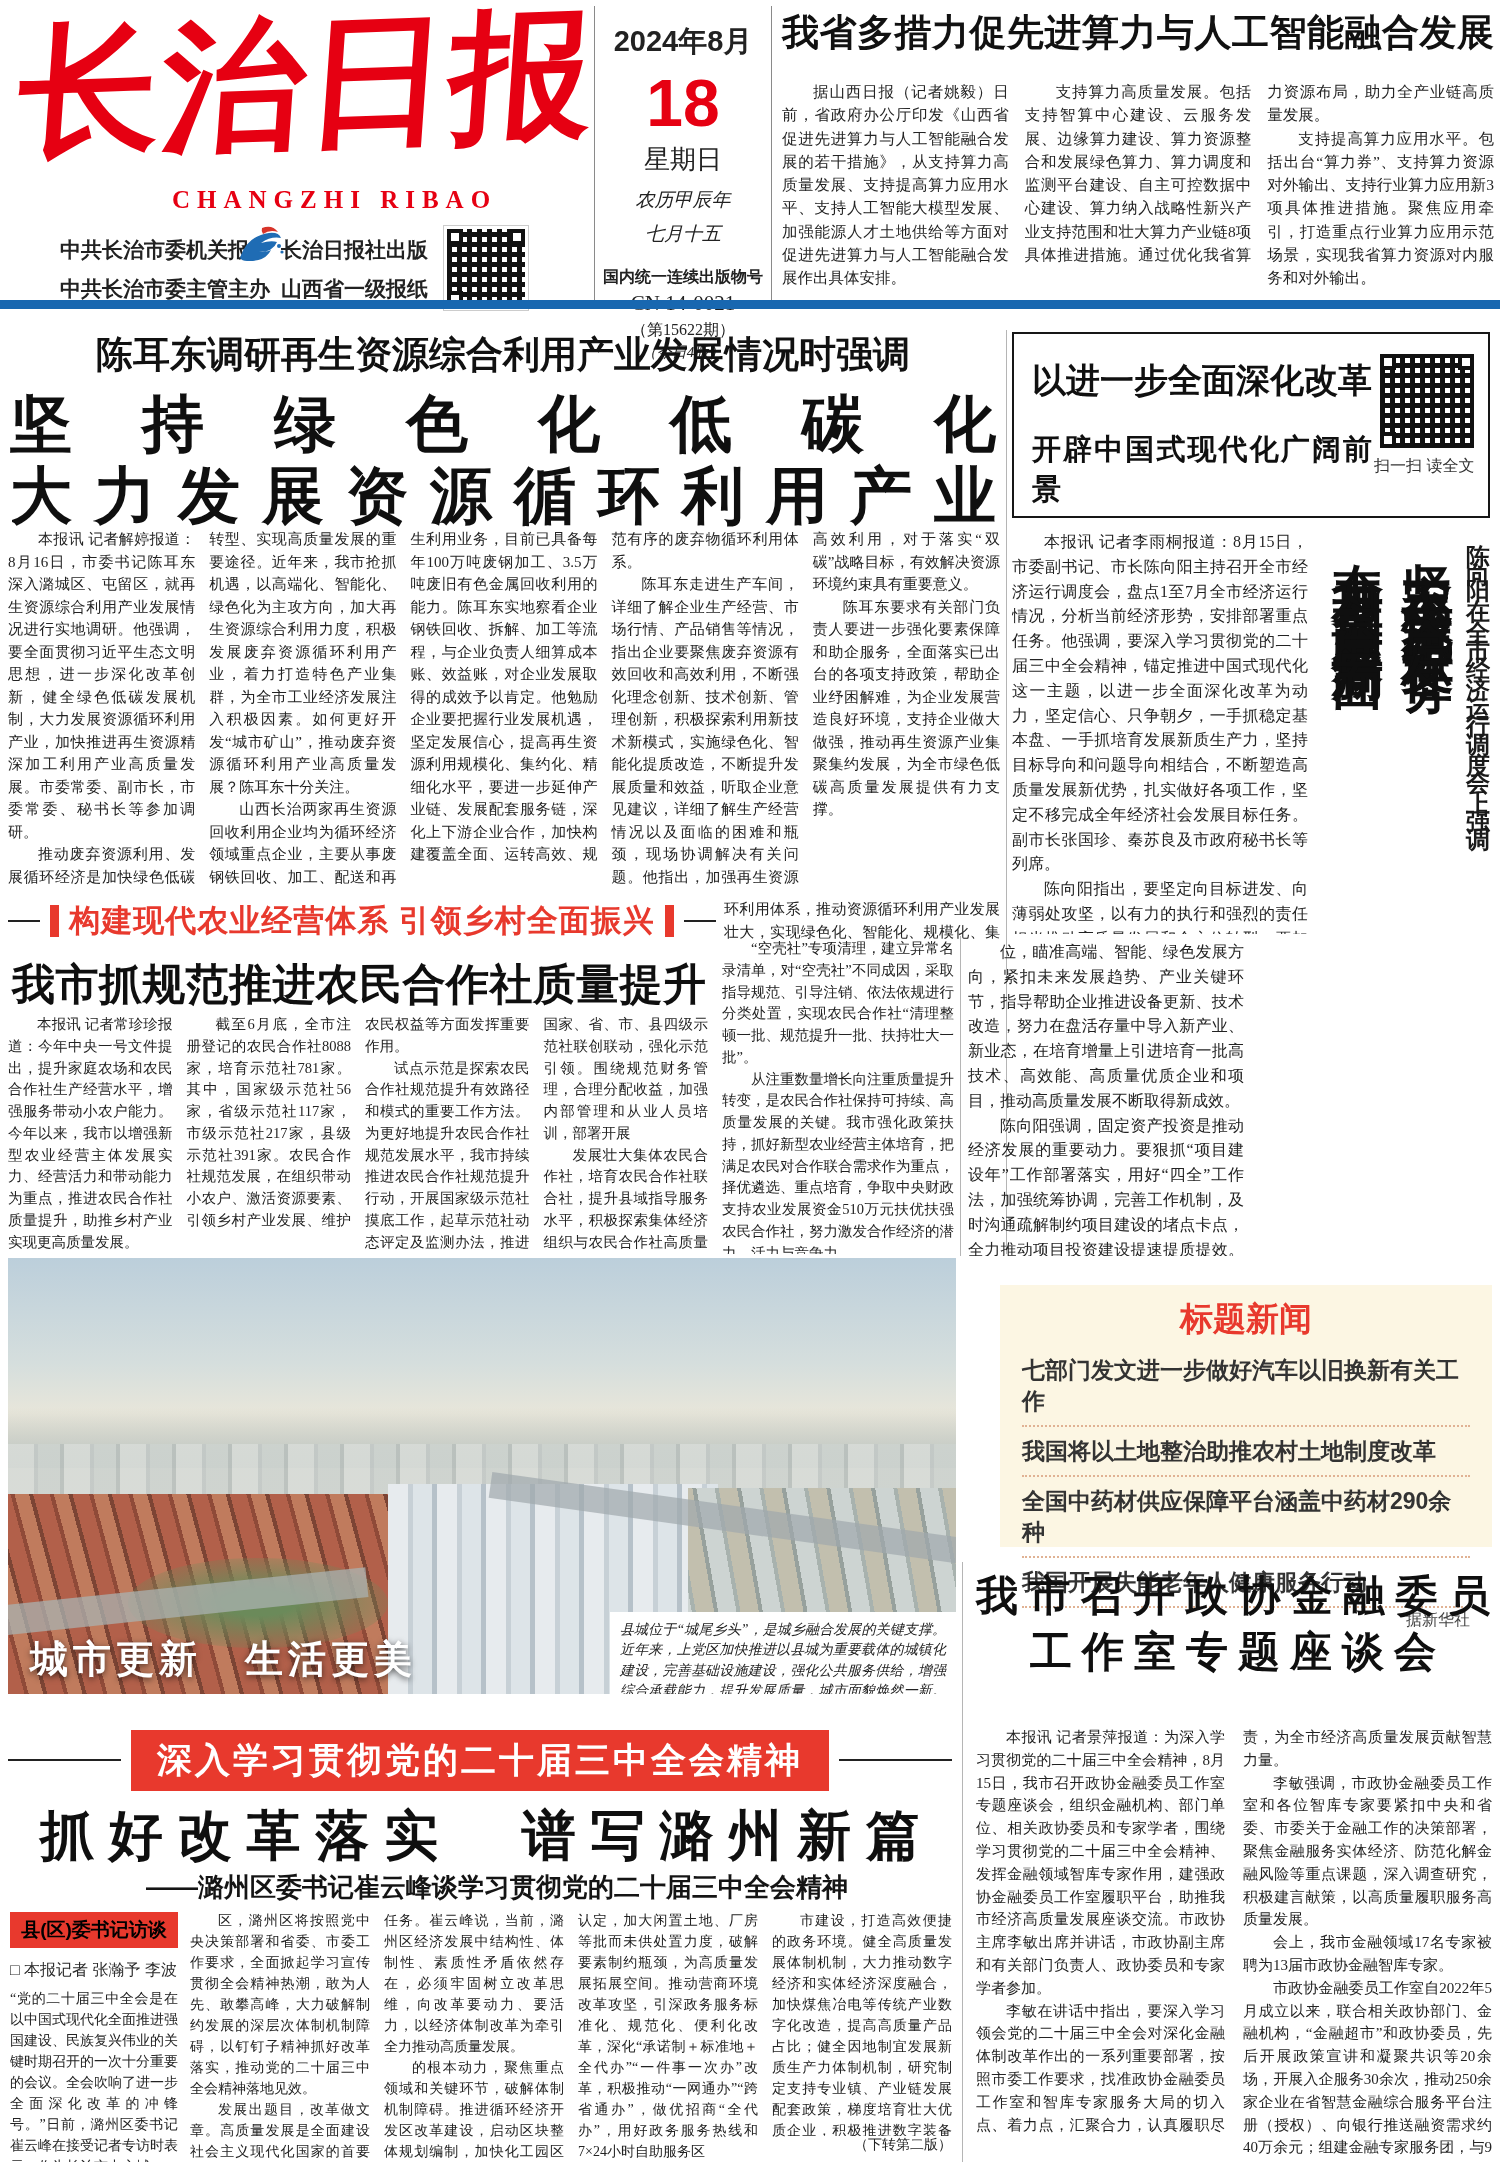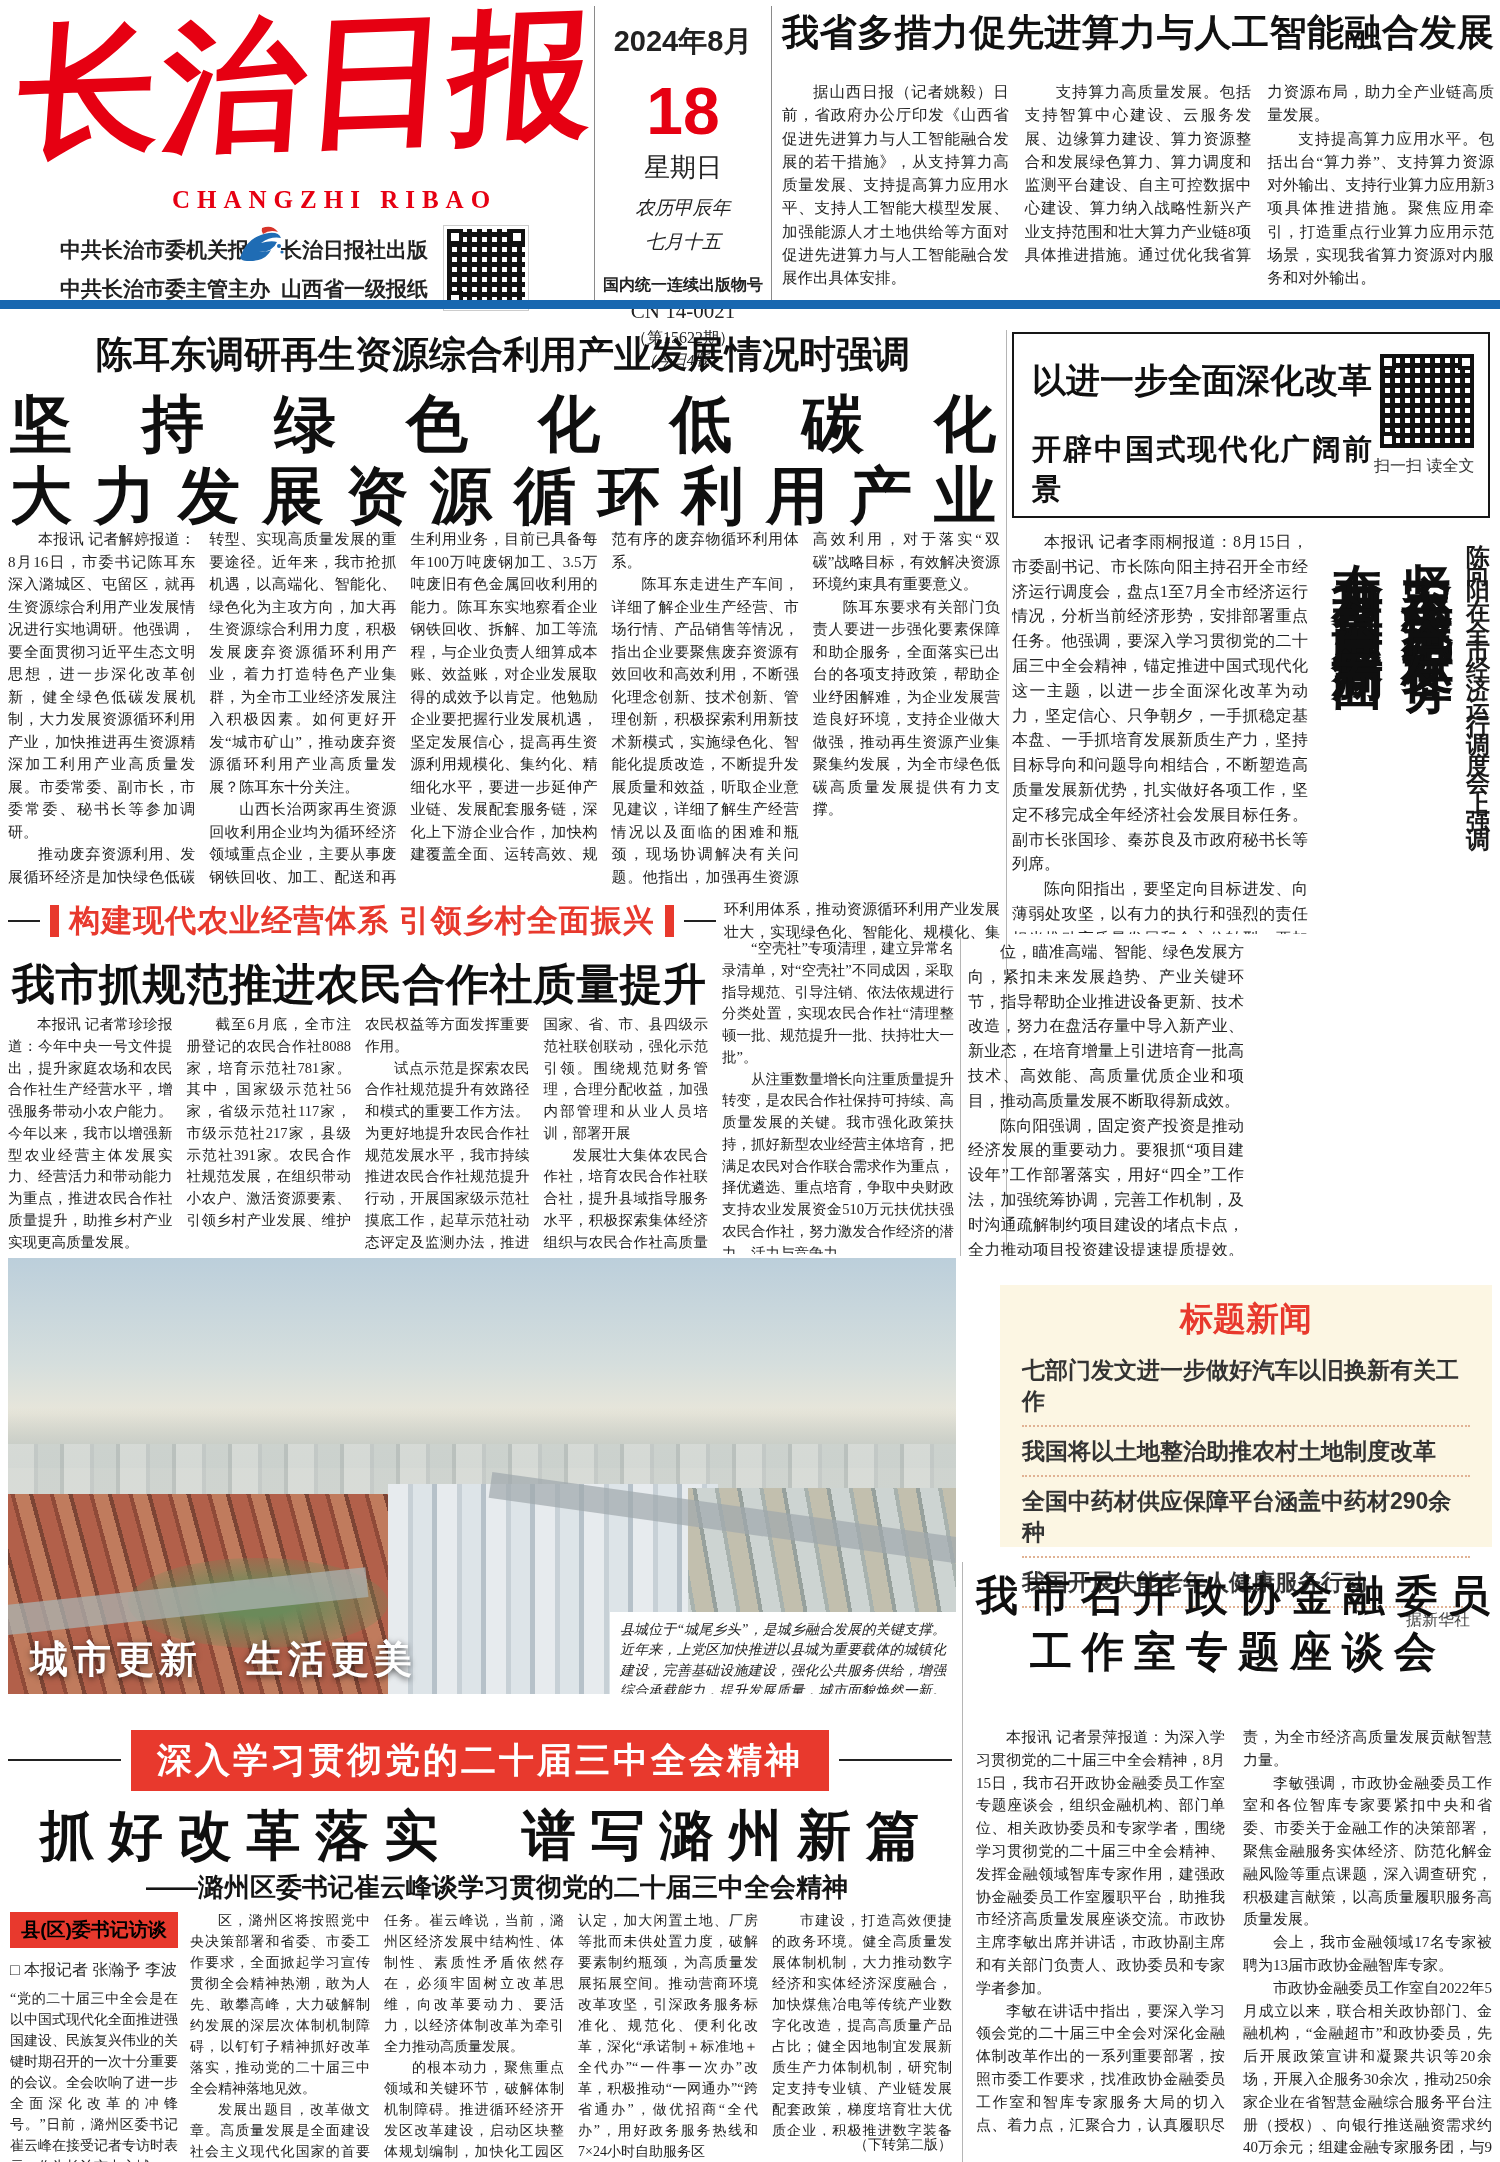--- a/index.html
+++ b/index.html
@@ -75,21 +75,21 @@
   </span>
 
   <div class="qr" style="left:444px;top:226px;width:78px;height:78px;border:3px solid #fff;outline:1px solid #ccc;">
     <div class="fp tl"></div>
       <div class="fp tr"></div>
       <div class="fp bl"></div>
   </div>
 
   <div class="abs" id="datebox">
     <div class="sans" style="font-size:29px;color:#222;margin-top:16px;font-weight:bold;">2024年8月</div>
-    <div class="sans" style="font-size:66px;font-weight:900;color:#e60012;line-height:1.0;margin-top:16px;">18</div>
+    <div class="sans" style="font-size:66px;font-weight:900;color:#e60012;line-height:1.0;margin-top:8px;">18</div>
     <div class="sans" style="font-size:26px;color:#222;margin-top:6px;">星期日</div>
     <div class="serif" style="font-size:19px;font-style:italic;color:#222;margin-top:10px;">农历甲辰年</div>
     <div class="serif" style="font-size:19px;font-style:italic;color:#222;margin-top:8px;">七月十五</div>
     <div class="sans" style="font-size:16px;font-weight:bold;color:#222;margin-top:20px;">国内统一连续出版物号</div>
     <div class="serif" style="font-size:21px;color:#222;margin-top:3px;">CN 14-0021</div>
     <div class="serif" style="font-size:16px;color:#222;margin-top:4px;">（第15622期）</div>
     <div class="serif" style="font-size:15px;font-style:italic;color:#222;margin-top:2px;">（今日4版）</div>
   </div>
 
   <div class="abs" style="left:782px;top:8px;width:712px;">

